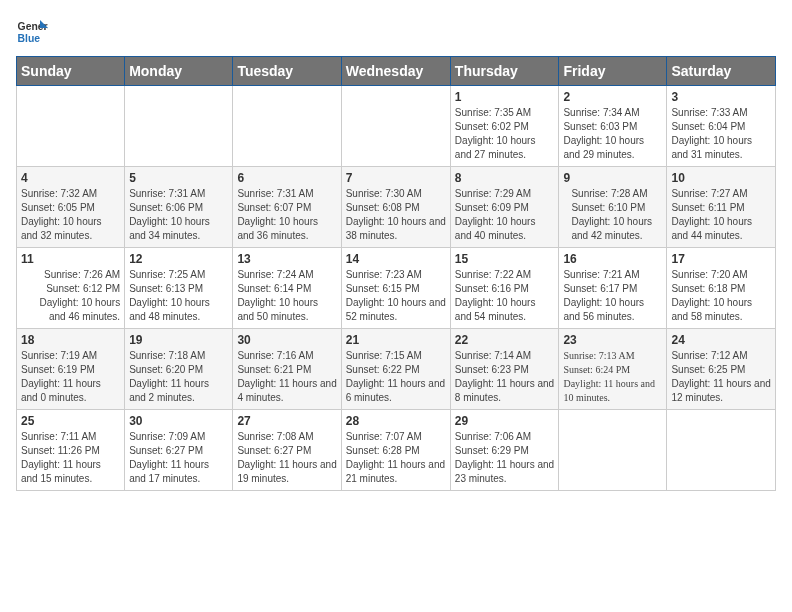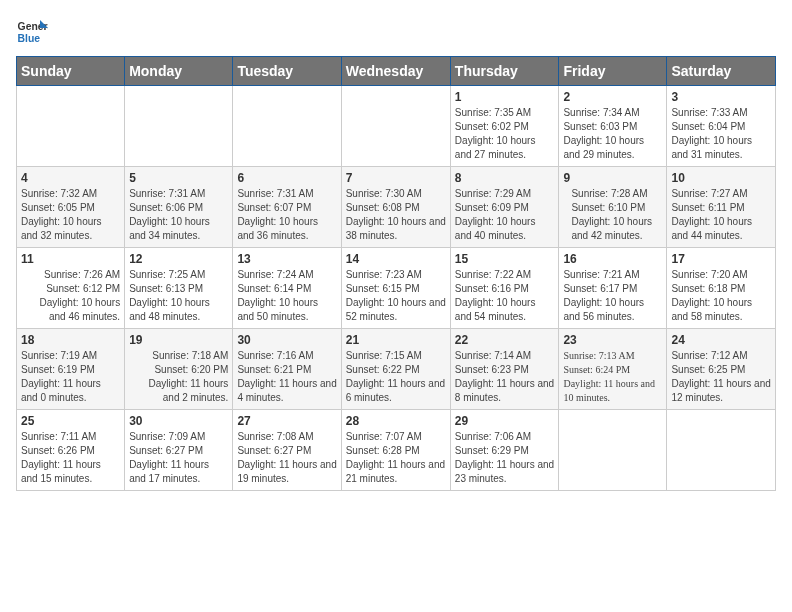--- a/index.html
+++ b/index.html
@@ -221,21 +221,21 @@
       </tr>
       <tr>
         <td>
           <div class="day-number">18</div>
           <div class="day-info" style="white-space: pre-line;">Sunrise: 7:19 AM
 Sunset: 6:19 PM
 Daylight: 11 hours and 0 minutes.</div>
         </td>
         <td>
           <div class="day-number">19</div>
-          <div class="day-info" style="white-space: pre-line; text-align: right;">Sunrise: 7:18 AM
+          <div class="day-info" style="white-space: pre-line;">Sunrise: 7:18 AM
 Sunset: 6:20 PM
 Daylight: 11 hours and 2 minutes.</div>
         </td>
         <td>
           <div class="day-number">30</div>
           <div class="day-info" style="white-space: pre-line;">Sunrise: 7:16 AM
 Sunset: 6:21 PM
 Daylight: 11 hours and 4 minutes.</div>
         </td>
         <td>
@@ -260,21 +260,21 @@
           <div class="day-number">24</div>
           <div class="day-info" style="white-space: pre-line;">Sunrise: 7:12 AM
 Sunset: 6:25 PM
 Daylight: 11 hours and 12 minutes.</div>
         </td>
       </tr>
       <tr>
         <td>
           <div class="day-number">25</div>
           <div class="day-info" style="white-space: pre-line;">Sunrise: 7:11 AM
-Sunset: 6:26 PM
+Sunset: 11:26 PM
 Daylight: 11 hours and 15 minutes.</div>
         </td>
         <td>
           <div class="day-number">30</div>
           <div class="day-info" style="white-space: pre-line;">Sunrise: 7:09 AM
 Sunset: 6:27 PM
 Daylight: 11 hours and 17 minutes.</div>
         </td>
         <td>
           <div class="day-number">27</div>

